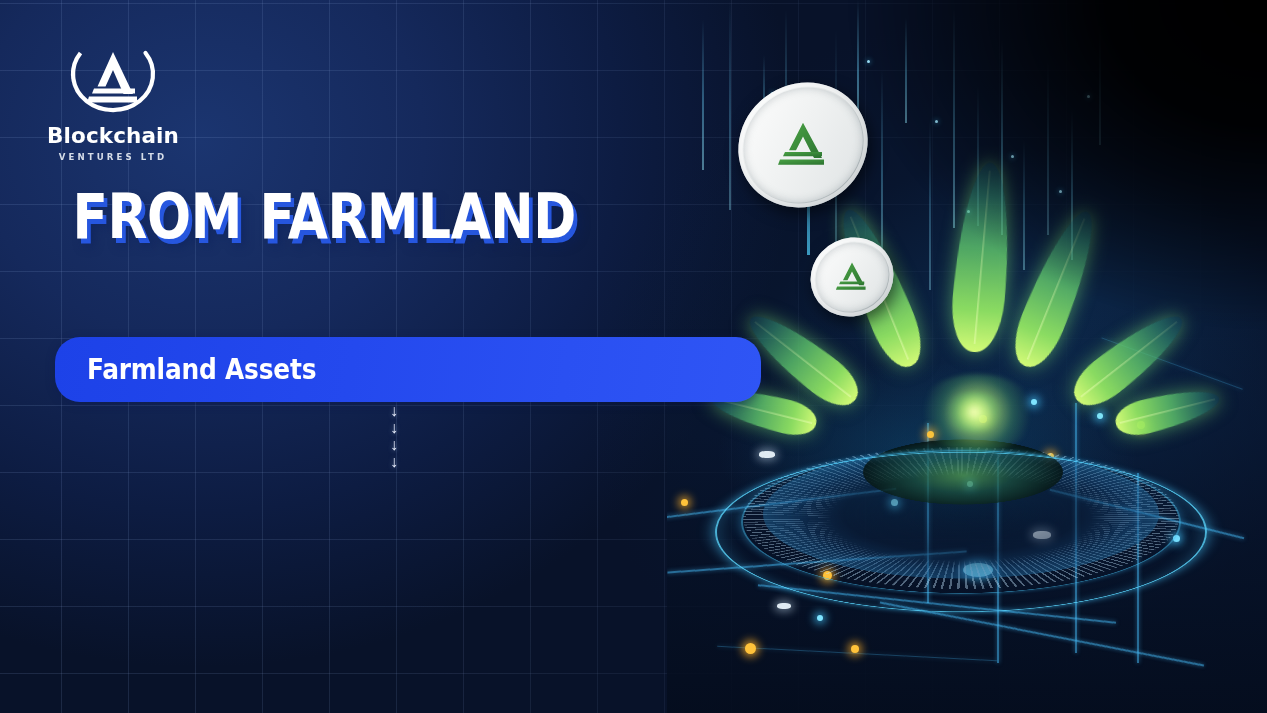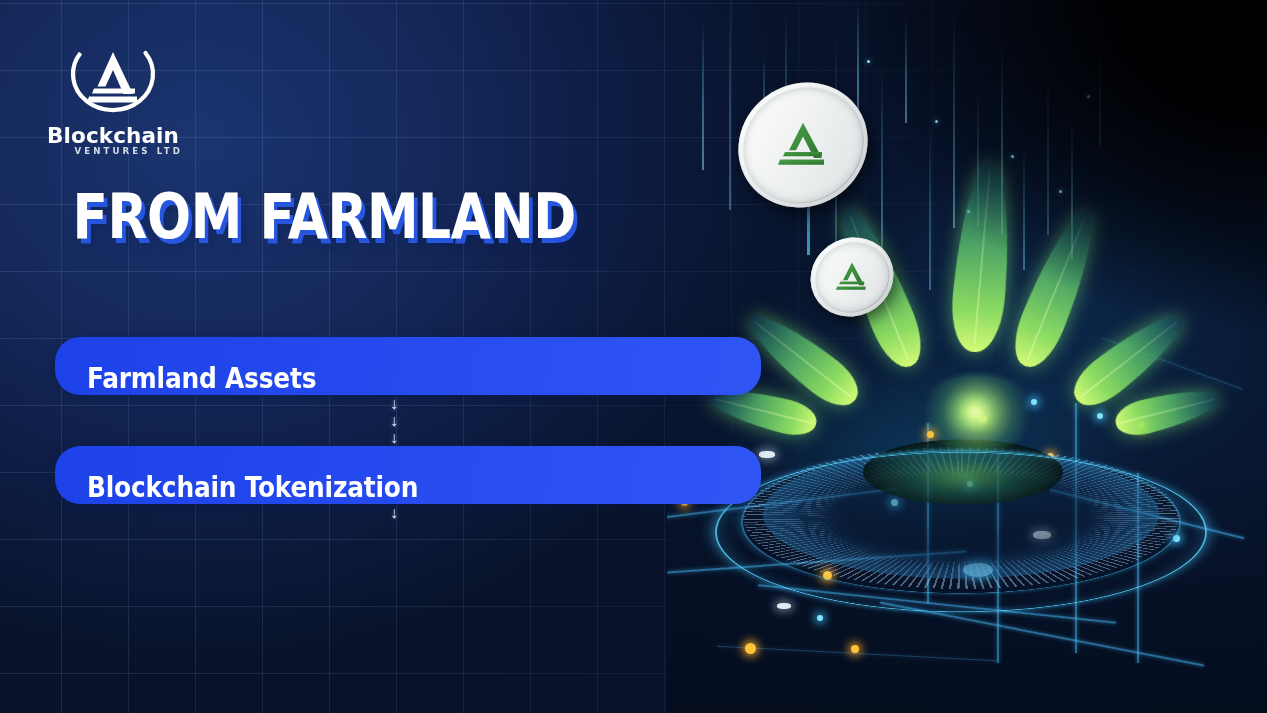--- a/index.html
+++ b/index.html
@@ -103,24 +103,23 @@
 
   
   .logo-block{ position:absolute; left:43px; top:31px; width:140px; text-align:center; }
   .logo-mark{ width:92px; height:92px; margin:0 auto; position:relative; }
   .logo-name{
     margin-top:2px; color:#ffffff; font-size:21.5px; font-weight:700;
     letter-spacing:.1px; line-height:1;
     font-family:"DejaVu Sans", sans-serif;
   }
   .logo-sub{
-    color:#d6dde8; font-size:8.6px; font-weight:700;
+    margin-top:6px; color:#d6dde8; font-size:8.6px; font-weight:700;
     letter-spacing:3.1px; line-height:1;
     font-family:"DejaVu Sans", sans-serif;
-    text-align:right;
   }
 
   
   .headline{ position:absolute; left:0; top:157px; width:820px;margin-top:26px; }
   .hl-row{ position:relative; height:68px; }
   .hl-band{
     position:absolute; left:0; top:0; width:736px; height:68px;
     background:linear-gradient(to right, #2b5bf4 0%, #2a57f0 52%, rgba(40,84,236,.82) 76%, rgba(33,70,200,.18) 94%, rgba(30,64,180,0) 100%);
   }
   .hl-text{
@@ -130,25 +129,25 @@
     transform:scaleX(.93); transform-origin:left center;
     white-space:nowrap;
     text-shadow:4px 5px 0 rgba(40,90,230,.95), 7px 8px 10px rgba(10,30,90,.5);
   }
   .hl1 .hl-text{ padding-left:78px; }
   .hl2 .hl-text{ padding-left:86px; }
 
   
   .flow{ position:absolute; left:55px; top:337px; width:706px; }
   .pill{
-    position:relative; height:58px; width:706px;
+    position:relative; height:65px; width:706px;
     border-radius:25px;
     background:linear-gradient(100deg, #1d42e8 0%, #2449ee 42%, #2a50f2 72%, #2f55f5 100%);
     box-shadow:0 2px 10px rgba(10,25,80,.45);
-    display:flex; align-items:flex-end;
+    display:flex; align-items:center;
   }
   .pill-label{
     color:#ffffff; font-size:28.5px; font-weight:600; letter-spacing:-.2px;
     padding-left:33px; white-space:nowrap;
     font-family:"DejaVu Sans Condensed","Liberation Sans Narrow","Liberation Sans", sans-serif;
     transform:scaleX(.97); transform-origin:left center;
   }
   .arrow{
     height:17px; display:flex; align-items:center;
     padding-left:335px;
@@ -329,23 +328,20 @@
     </div>
 
     <div class="arrow">
       <span>↓</span>
     </div>
 
     <div class="arrow">
       <span>↓</span>
     </div>
 
-    <div class="pill">
-      <span class="pill-label">Blockchain Tokenization</span>
-    </div>
     <div class="arrow">
       <span>↓</span>
     </div>
 
 
   </div>
 
 </div>
 
 </body></html>

